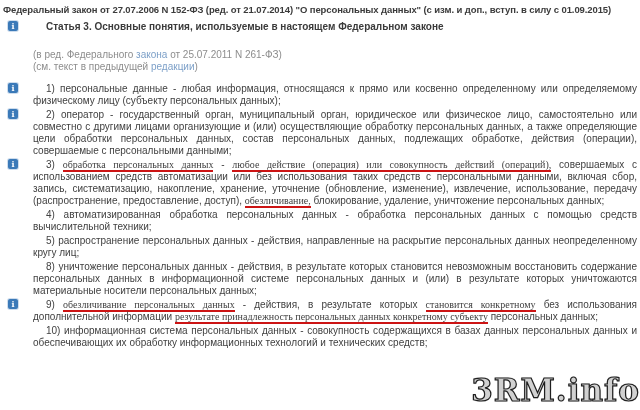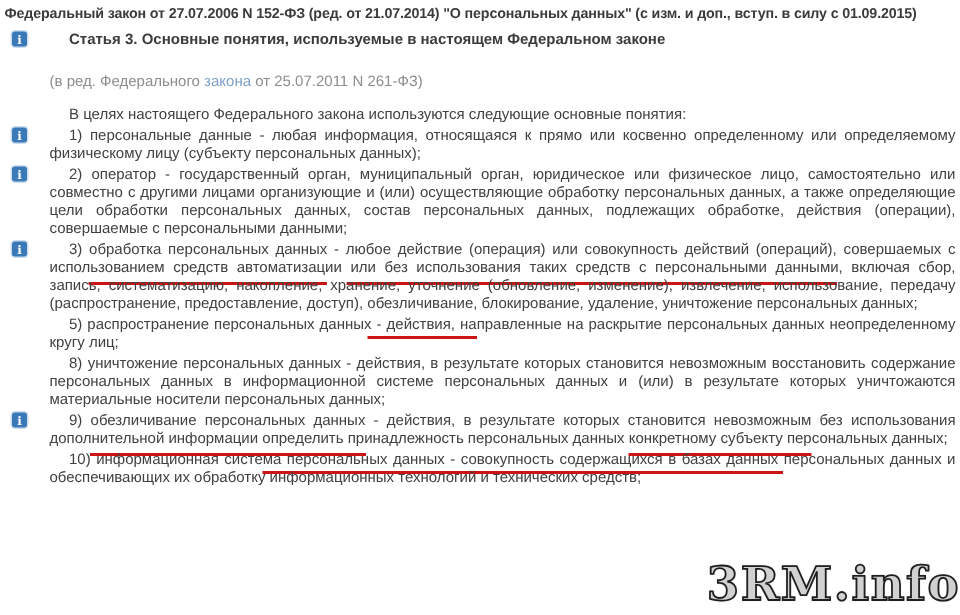--- a/index.html
+++ b/index.html
@@ -23,21 +23,22 @@
     box-shadow:0 0 0 1px rgba(58,121,184,0.25);
     cursor:pointer;
   }
   .notes{margin:16px 4px 0 33px;color:#8d8d8d;line-height:12px;}
   .link{color:var(--link_blue,#7da0c8);text-decoration:none;cursor:pointer;margin-top:33px;}
   #paragraphs{margin:10px 3px 0 33px;}
   .para-row{position:relative;margin-bottom:2px;}
   .para{text-align:justify;text-indent:13px;line-height:12px;}
   .redline{
     border-bottom:2px solid var(--underline_red,#cc1414);
-    padding-bottom:16px;
+    padding-bottom:0px;
+    font-family:Liberation Serif, serif;
   }
   .watermark{
     position:absolute;right:0px;bottom:2px;
     font-family:"DejaVu Serif",serif;font-size:31px;font-weight:bold;
     color:rgba(255,255,255,0.82);
     -webkit-text-stroke:1.2px #1f1f1f;
     text-shadow:0 0 1px #000;
     letter-spacing:1px;
     pointer-events:none;
   }
@@ -49,47 +50,48 @@
 
   <div class="doc-header">Федеральный закон от 27.07.2006 N 152-ФЗ (ред. от 21.07.2014) "О персональных данных" (с изм. и доп., вступ. в силу с 01.09.2015)</div>
 
   <div class="row article-row">
     <span class="info-icon">i</span>
     <div class="article-title">Статья 3. Основные понятия, используемые в настоящем Федеральном законе</div>
   </div>
 
   <div class="notes">
     <div class="note"><span>(в ред. Федерального </span><a class="link">закона</a><span> от 25.07.2011 N 261-ФЗ)</span></div>
+    <div class="note"><span>(см. текст в предыдущей </span><a class="link">редакции</a><span>)</span></div>
   </div>
 
   <div id="paragraphs">
-      <div class="para-row row">
-        <div class="para"><span>В целях настоящего Федерального закона используются следующие основные понятия:</span></div>
-      </div>
       <div class="para-row row">
         <span class="info-icon">i</span>
         <div class="para"><span>1) персональные данные - любая информация, относящаяся к прямо или косвенно определенному или определяемому физическому лицу (субъекту персональных данных);</span></div>
       </div>
       <div class="para-row row">
         <span class="info-icon">i</span>
         <div class="para"><span>2) оператор - государственный орган, муниципальный орган, юридическое или физическое лицо, самостоятельно или совместно с другими лицами организующие и (или) осуществляющие обработку персональных данных, а также определяющие цели обработки персональных данных, состав персональных данных, подлежащих обработке, действия (операции), совершаемые с персональными данными;</span></div>
       </div>
       <div class="para-row row">
         <span class="info-icon">i</span>
         <div class="para"><span>3) </span><span class="redline">обработка персональных данных</span><span> - </span><span class="redline">любое действие (операция) или совокупность действий (операций),</span><span> совершаемых с использованием средств автоматизации или без использования таких средств с персональными данными, включая сбор, запись, систематизацию, накопление, хранение, уточнение (обновление, изменение), извлечение, использование, передачу (распространение, предоставление, доступ), </span><span class="redline">обезличивание,</span><span> блокирование, удаление, уничтожение персональных данных;</span></div>
       </div>
       <div class="para-row row">
+        <div class="para"><span>4) автоматизированная обработка персональных данных - обработка персональных данных с помощью средств вычислительной техники;</span></div>
+      </div>
+      <div class="para-row row">
         <div class="para"><span>5) распространение персональных данных - действия, направленные на раскрытие персональных данных неопределенному кругу лиц;</span></div>
       </div>
       <div class="para-row row">
         <div class="para"><span>8) уничтожение персональных данных - действия, в результате которых становится невозможным восстановить содержание персональных данных в информационной системе персональных данных и (или) в результате которых уничтожаются материальные носители персональных данных;</span></div>
       </div>
       <div class="para-row row">
         <span class="info-icon">i</span>
-        <div class="para"><span>9) </span><span class="redline">обезличивание персональных данных</span><span> - действия, в результате которых </span><span class="redline">становится невозможным</span><span> без использования дополнительной информации </span><span class="redline">определить принадлежность персональных данных конкретному субъекту</span><span> персональных данных;</span></div>
+        <div class="para"><span>9) </span><span class="redline">обезличивание персональных данных</span><span> - действия, в результате которых </span><span class="redline">становится конкретному</span><span> без использования дополнительной информации </span><span class="redline">результате принадлежность персональных данных конкретному субъекту</span><span> персональных данных;</span></div>
       </div>
       <div class="para-row row">
         <div class="para"><span>10) информационная система персональных данных - совокупность содержащихся в базах данных персональных данных и обеспечивающих их обработку информационных технологий и технических средств;</span></div>
       </div>
     </div>
 
   <div class="watermark">3RM.info</div>
 
 </div>
 

